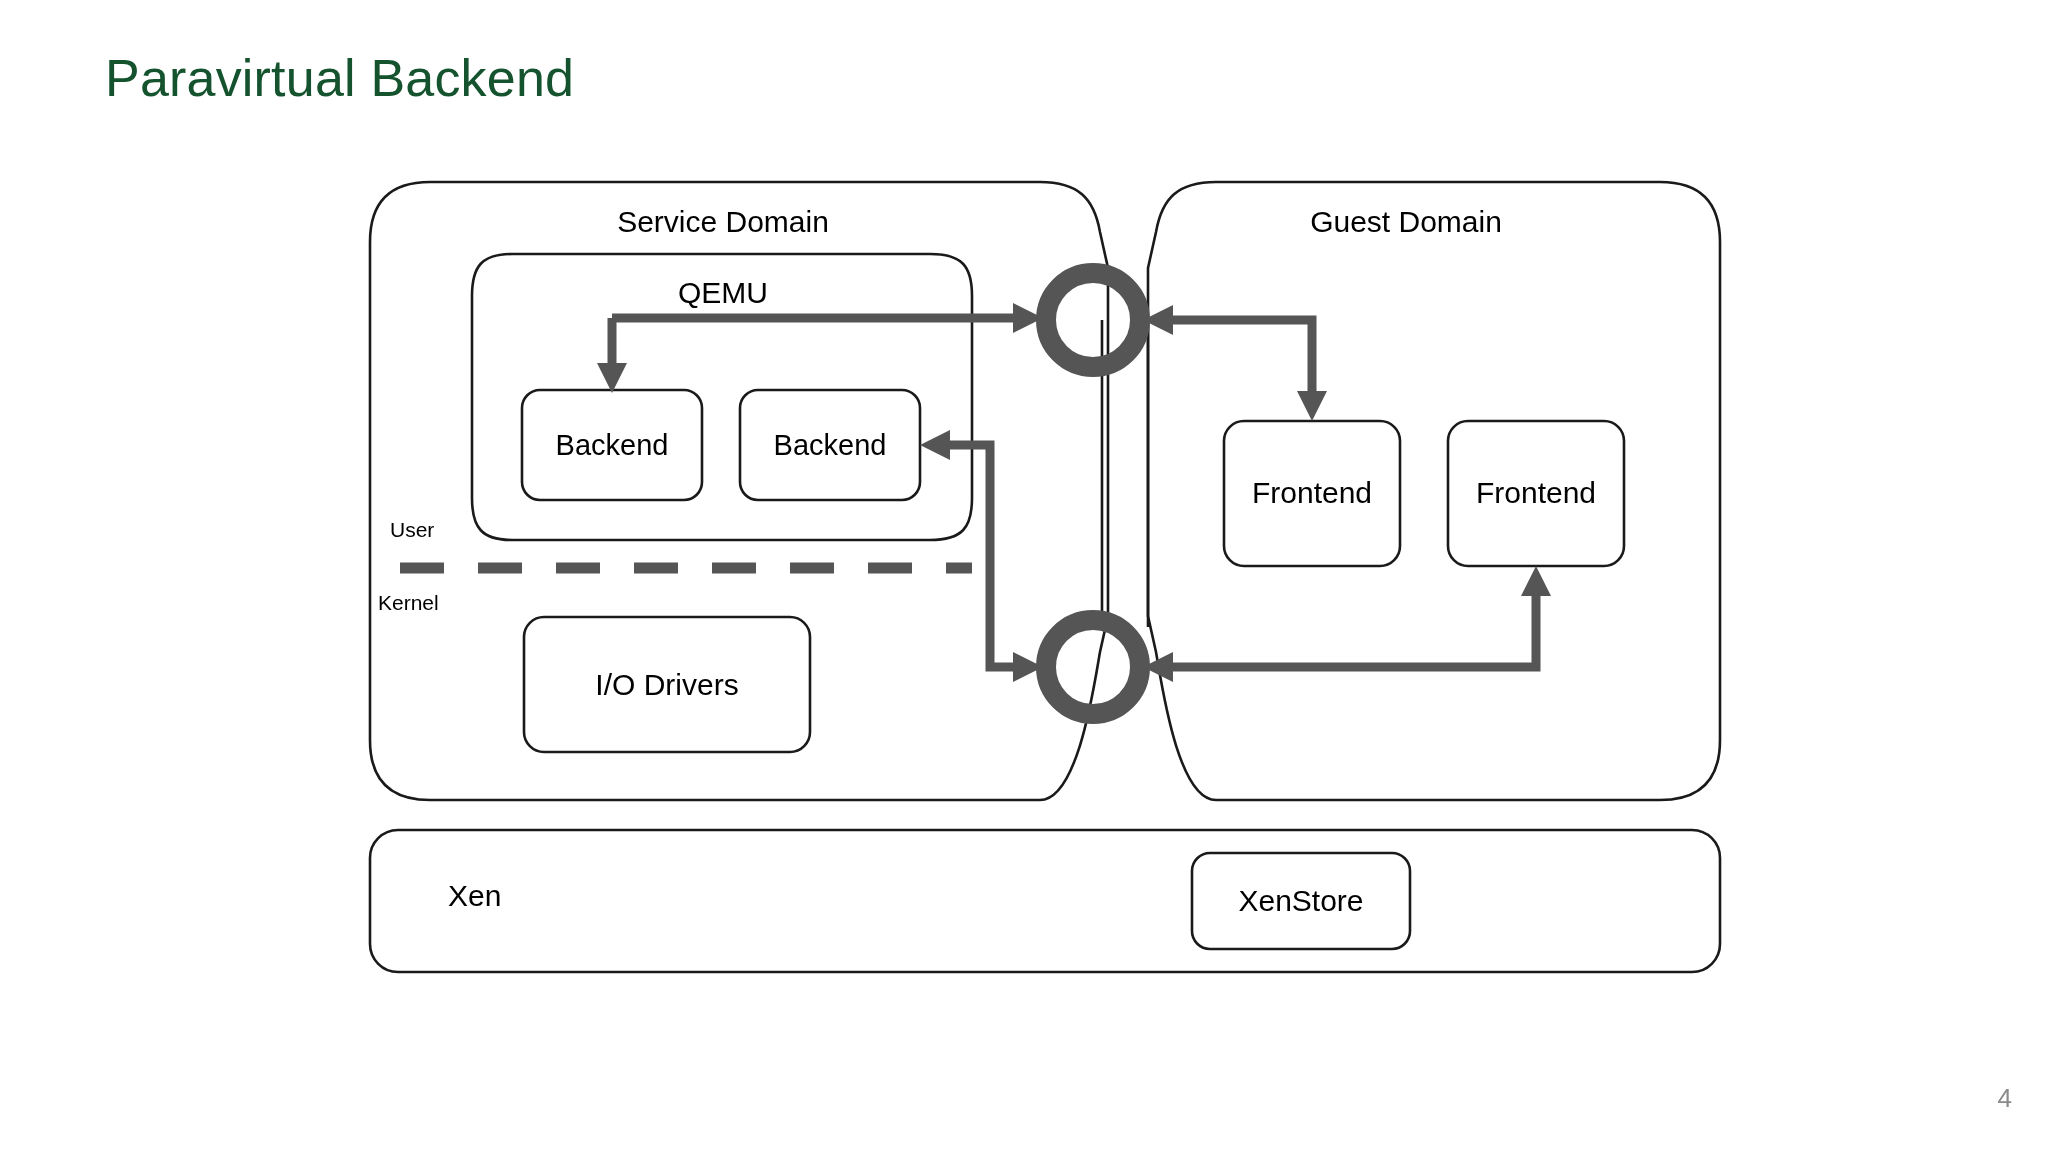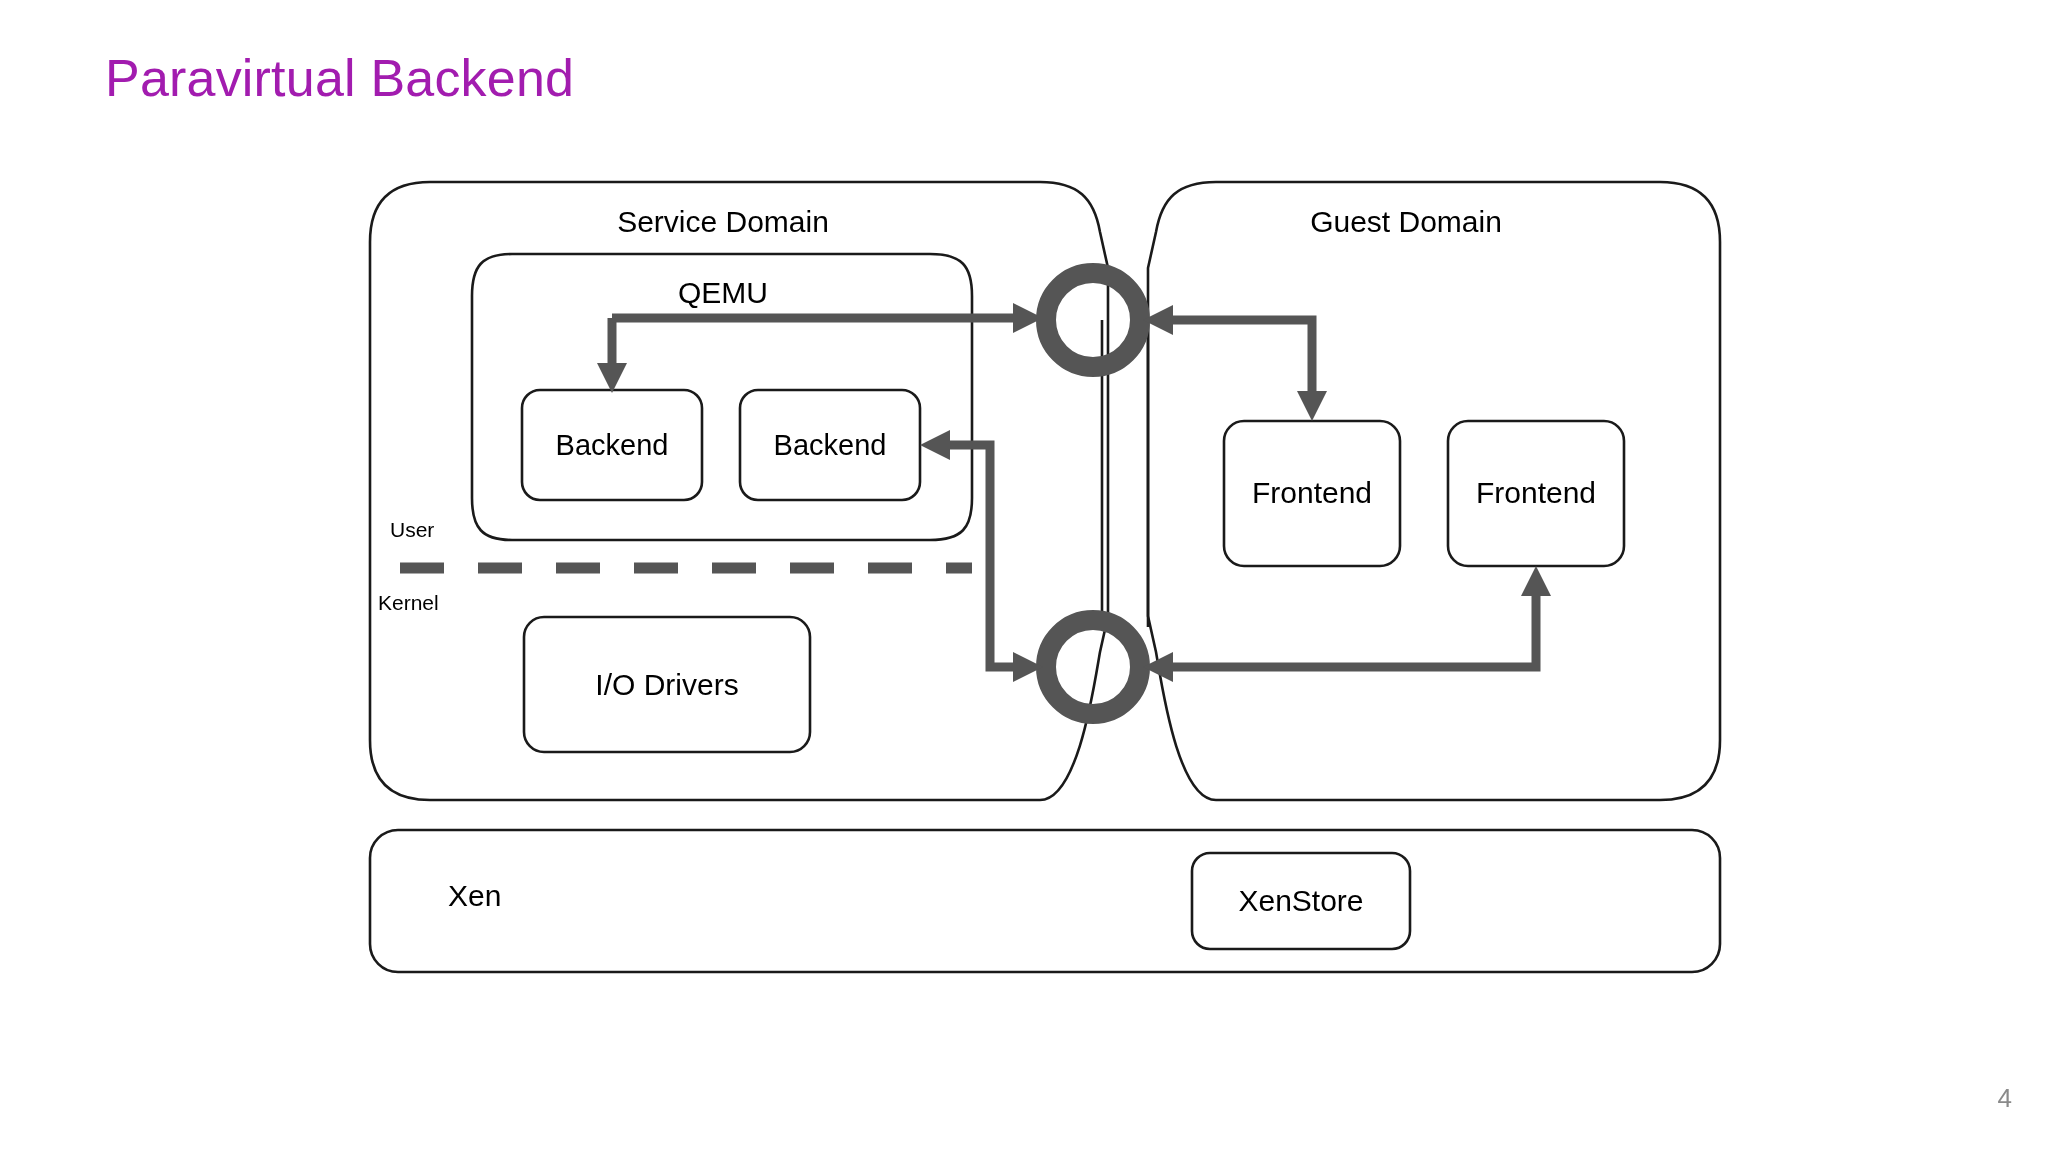--- a/index.html
+++ b/index.html
@@ -18,21 +18,21 @@
     position: absolute;
     inset: 0;
     background: #ffffff;
   }
   #slide-title {
     position: absolute;
     left: 105px;
     top: 48px;
     font-size: 52px;
     font-weight: 400;
-    color: #a21caf;
+    color: #14532d;
     letter-spacing: 0.2px;
     white-space: nowrap;
   }
   #page-number {
     position: absolute;
     right: 36px;
     bottom: 38px;
     font-size: 26px;
     color: #8a8a8a;
     font-family: "Liberation Sans", sans-serif;

